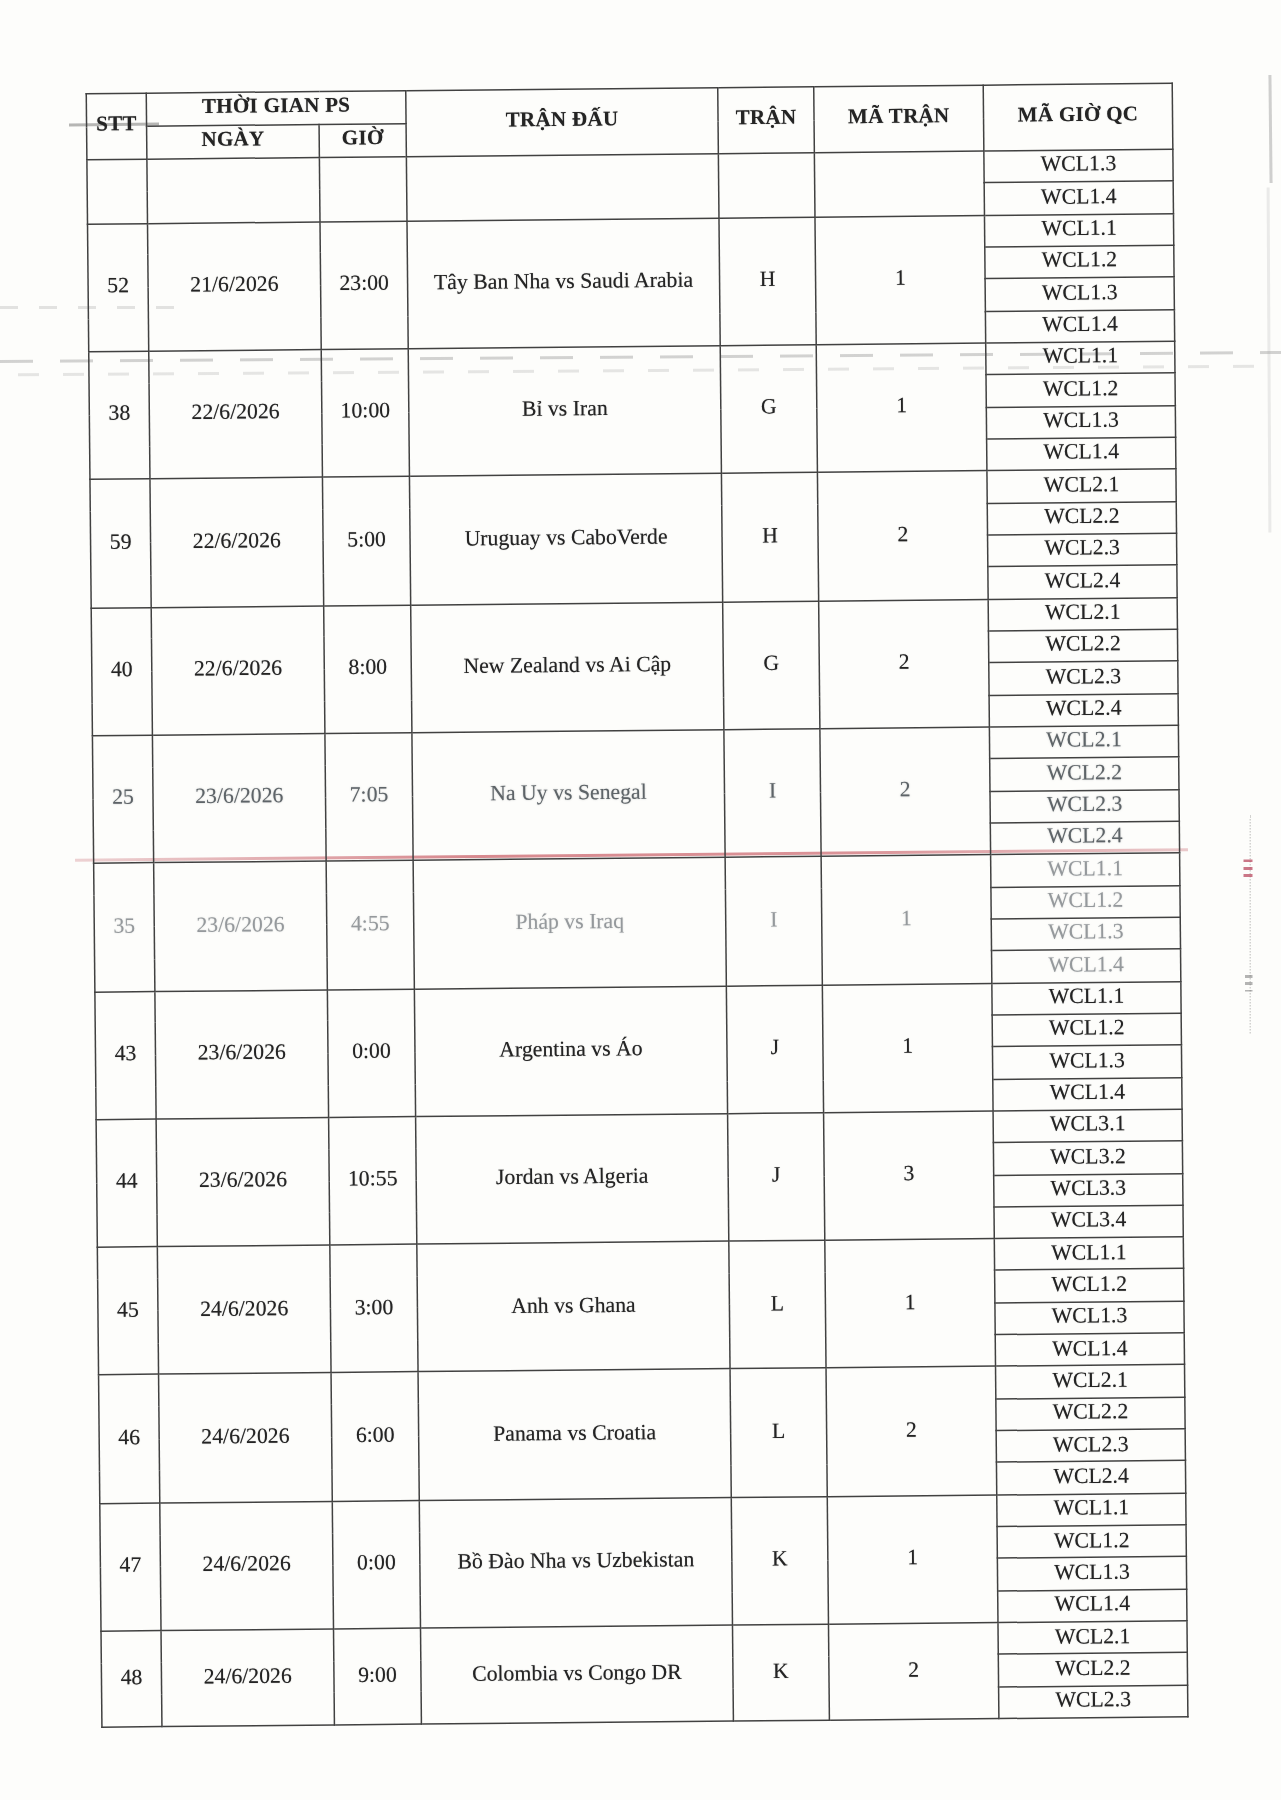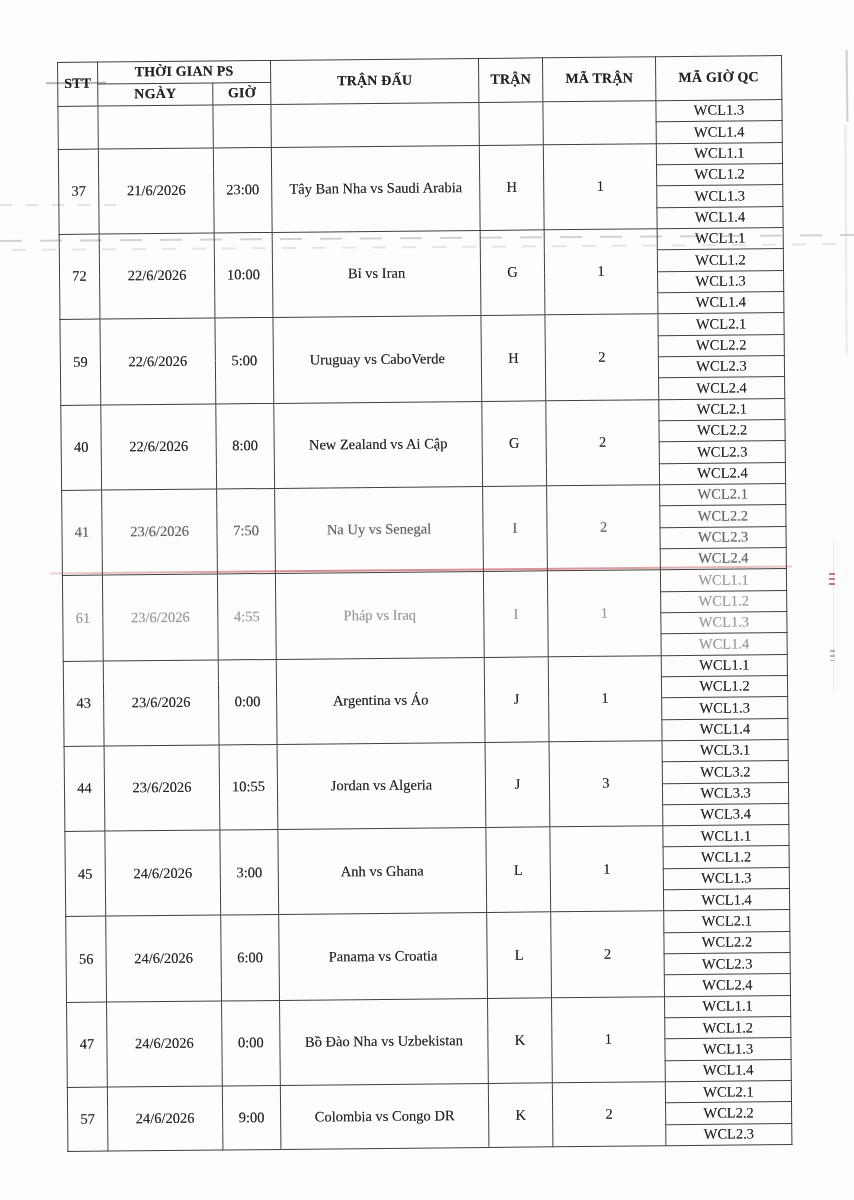--- a/index.html
+++ b/index.html
@@ -103,39 +103,39 @@
             <td class="empty" rowspan="2"></td>
             <td class="empty" rowspan="2"></td>
             <td class="empty" rowspan="2"></td>
             <td class="empty" rowspan="2"></td>
             <td class="qc">WCL1.3</td>
           </tr>
           <tr>
             <td class="qc">WCL1.4</td>
           </tr>
           <tr>
-            <td class="stt" rowspan="4">37</td>
+            <td class="stt" rowspan="4">52</td>
             <td class="date" rowspan="4">21/6/2026</td>
             <td class="time" rowspan="4">23:00</td>
             <td class="match" rowspan="4">Tây Ban Nha vs Saudi Arabia</td>
             <td class="group" rowspan="4">H</td>
             <td class="code" rowspan="4">1</td>
             <td class="qc">WCL1.1</td>
           </tr>
           <tr>
             <td class="qc">WCL1.2</td>
           </tr>
           <tr>
             <td class="qc">WCL1.3</td>
           </tr>
           <tr>
             <td class="qc">WCL1.4</td>
           </tr>
           <tr>
-            <td class="stt" rowspan="4">72</td>
+            <td class="stt" rowspan="4">38</td>
             <td class="date" rowspan="4">22/6/2026</td>
             <td class="time" rowspan="4">10:00</td>
             <td class="match" rowspan="4">Bỉ vs Iran</td>
             <td class="group" rowspan="4">G</td>
             <td class="code" rowspan="4">1</td>
             <td class="qc">WCL1.1</td>
           </tr>
           <tr>
             <td class="qc">WCL1.2</td>
           </tr>
@@ -175,39 +175,39 @@
           <tr>
             <td class="qc">WCL2.2</td>
           </tr>
           <tr>
             <td class="qc">WCL2.3</td>
           </tr>
           <tr>
             <td class="qc">WCL2.4</td>
           </tr>
           <tr>
-            <td class="stt fade1" rowspan="4">41</td>
+            <td class="stt fade1" rowspan="4">25</td>
             <td class="date fade1" rowspan="4">23/6/2026</td>
-            <td class="time fade1" rowspan="4">7:50</td>
+            <td class="time fade1" rowspan="4">7:05</td>
             <td class="match fade1" rowspan="4">Na Uy vs Senegal</td>
             <td class="group fade1" rowspan="4">I</td>
             <td class="code fade1" rowspan="4">2</td>
             <td class="qc fade1">WCL2.1</td>
           </tr>
           <tr>
             <td class="qc fade1">WCL2.2</td>
           </tr>
           <tr>
             <td class="qc fade1">WCL2.3</td>
           </tr>
           <tr>
             <td class="qc fade1">WCL2.4</td>
           </tr>
           <tr>
-            <td class="stt fade2" rowspan="4">61</td>
+            <td class="stt fade2" rowspan="4">35</td>
             <td class="date fade2" rowspan="4">23/6/2026</td>
             <td class="time fade2" rowspan="4">4:55</td>
             <td class="match fade2" rowspan="4">Pháp vs Iraq</td>
             <td class="group fade2" rowspan="4">I</td>
             <td class="code fade2" rowspan="4">1</td>
             <td class="qc fade2">WCL1.1</td>
           </tr>
           <tr>
             <td class="qc fade2">WCL1.2</td>
           </tr>
@@ -265,21 +265,21 @@
           <tr>
             <td class="qc">WCL1.2</td>
           </tr>
           <tr>
             <td class="qc">WCL1.3</td>
           </tr>
           <tr>
             <td class="qc">WCL1.4</td>
           </tr>
           <tr>
-            <td class="stt" rowspan="4">56</td>
+            <td class="stt" rowspan="4">46</td>
             <td class="date" rowspan="4">24/6/2026</td>
             <td class="time" rowspan="4">6:00</td>
             <td class="match" rowspan="4">Panama vs Croatia</td>
             <td class="group" rowspan="4">L</td>
             <td class="code" rowspan="4">2</td>
             <td class="qc">WCL2.1</td>
           </tr>
           <tr>
             <td class="qc">WCL2.2</td>
           </tr>
@@ -301,21 +301,21 @@
           <tr>
             <td class="qc">WCL1.2</td>
           </tr>
           <tr>
             <td class="qc">WCL1.3</td>
           </tr>
           <tr>
             <td class="qc">WCL1.4</td>
           </tr>
           <tr>
-            <td class="stt" rowspan="3">57</td>
+            <td class="stt" rowspan="3">48</td>
             <td class="date" rowspan="3">24/6/2026</td>
             <td class="time" rowspan="3">9:00</td>
             <td class="match" rowspan="3">Colombia vs Congo DR</td>
             <td class="group" rowspan="3">K</td>
             <td class="code" rowspan="3">2</td>
             <td class="qc">WCL2.1</td>
           </tr>
           <tr>
             <td class="qc">WCL2.2</td>
           </tr>

